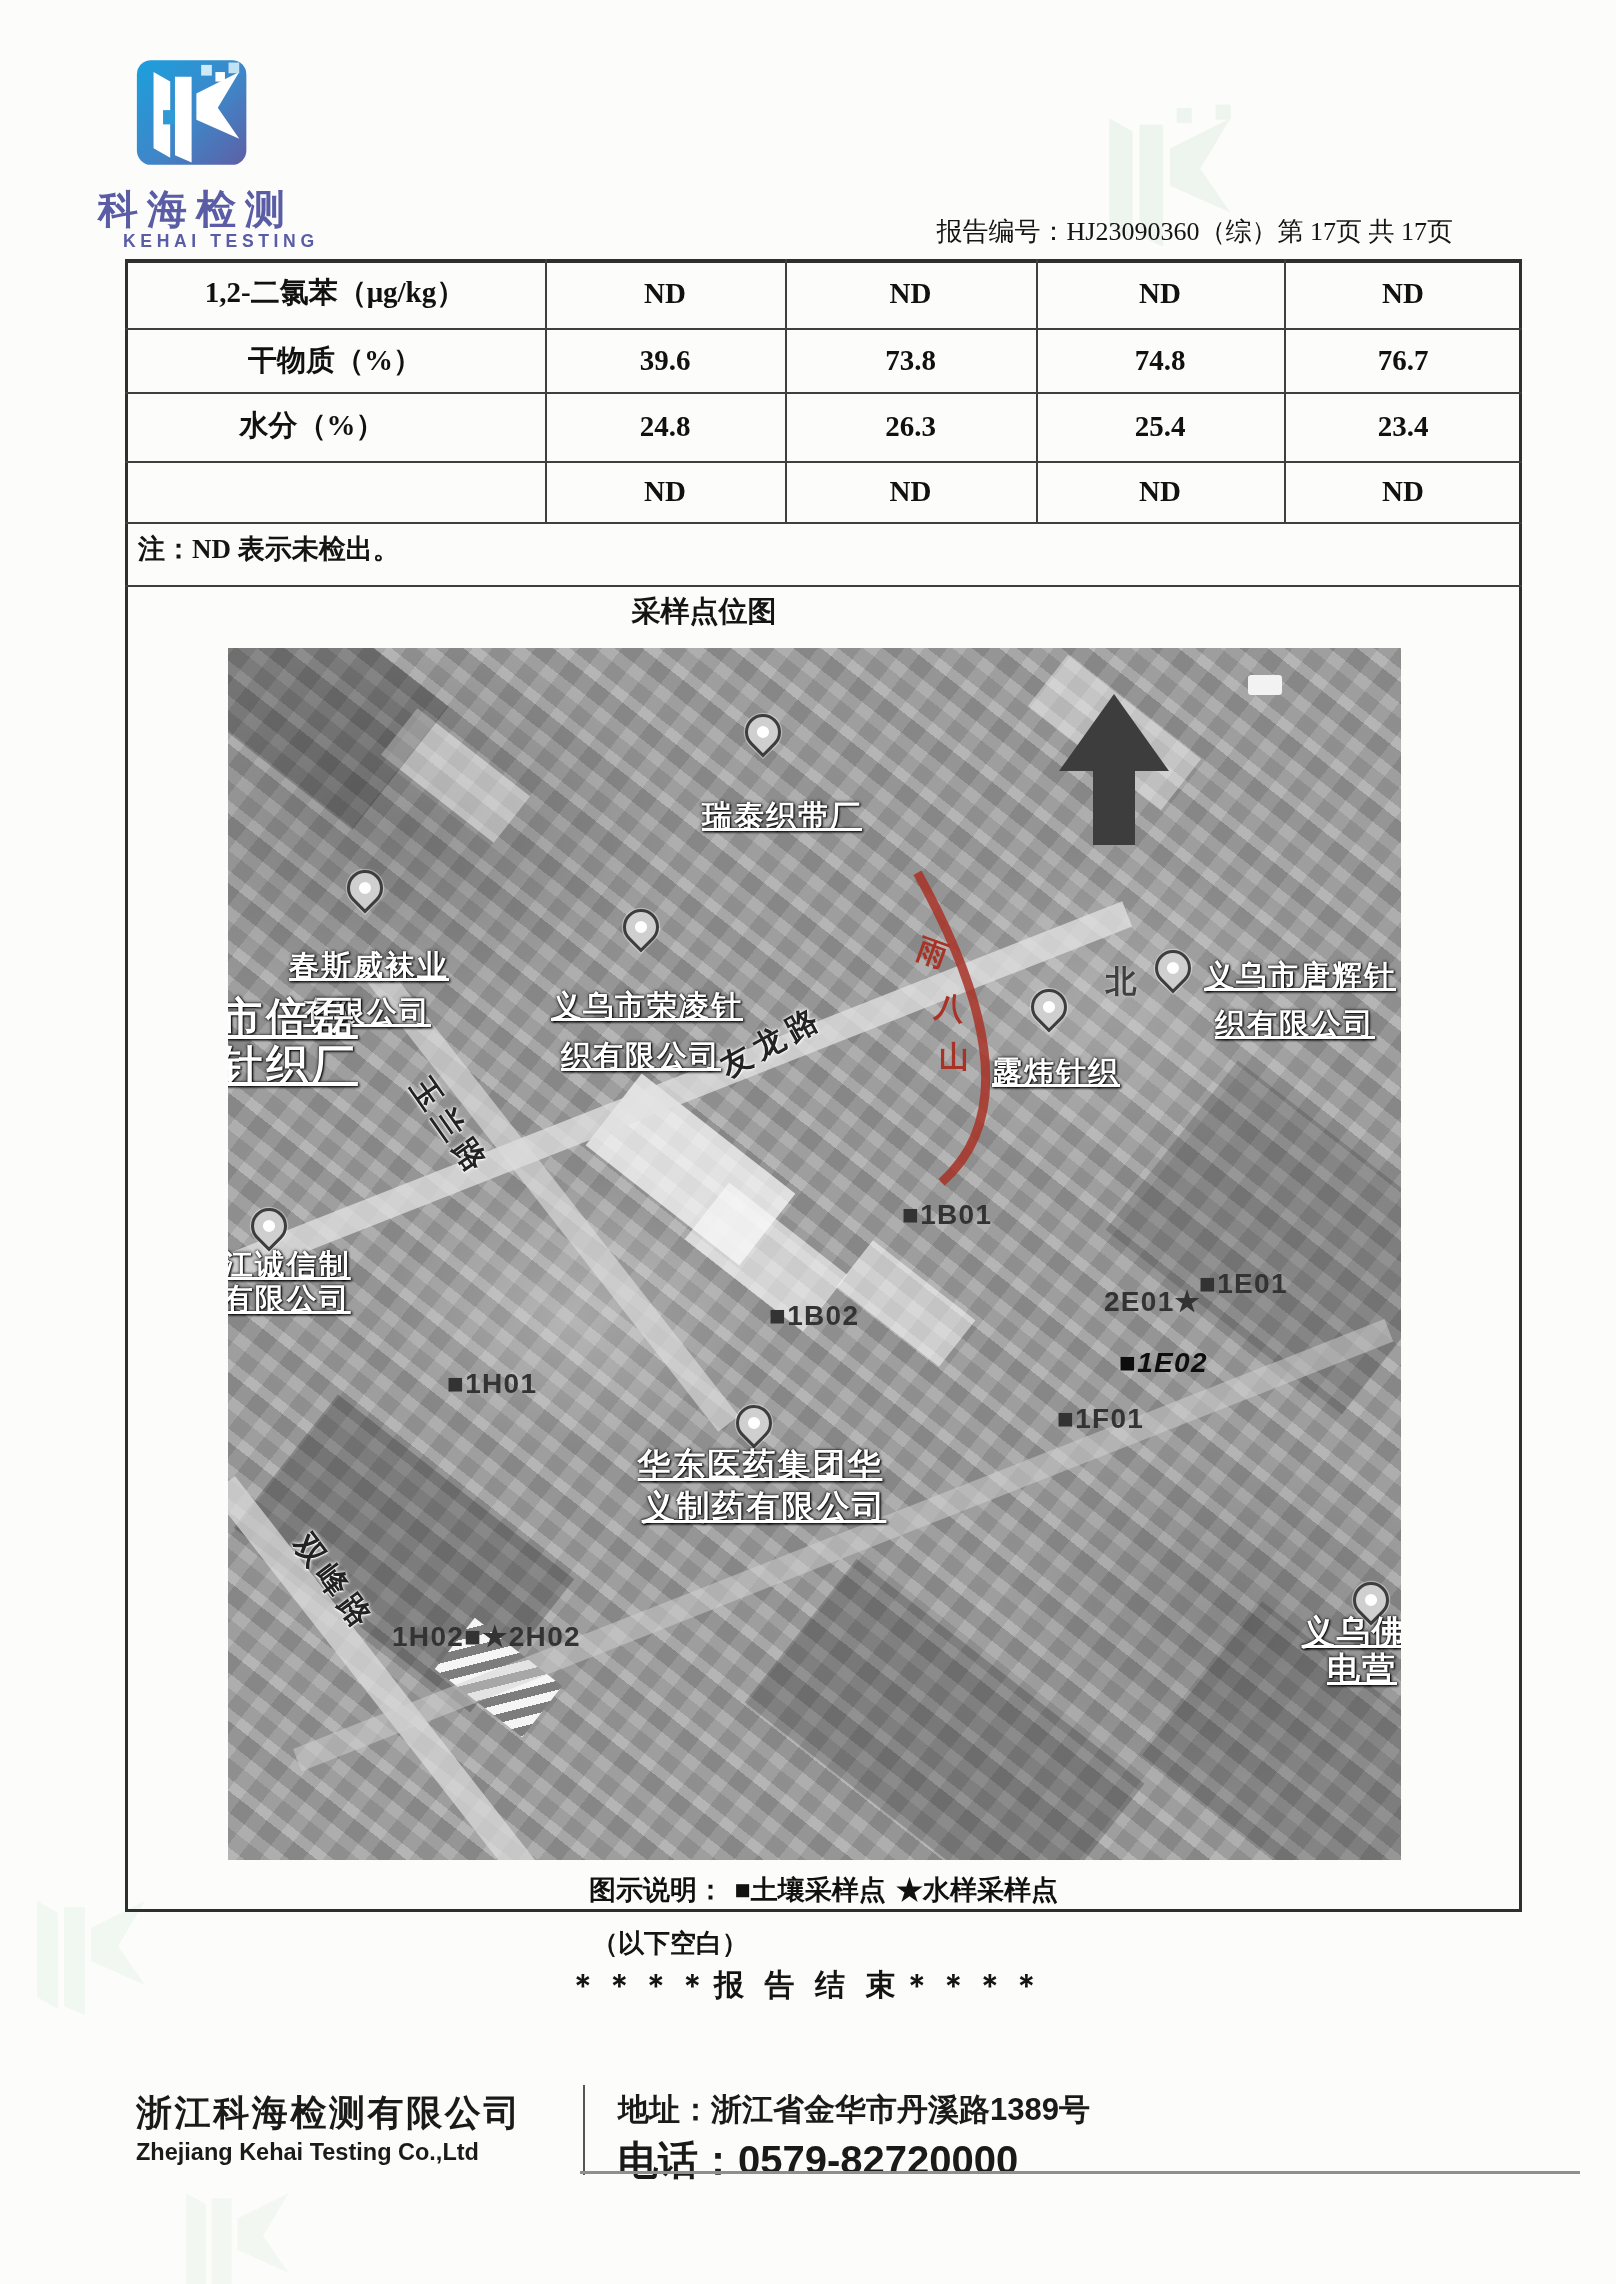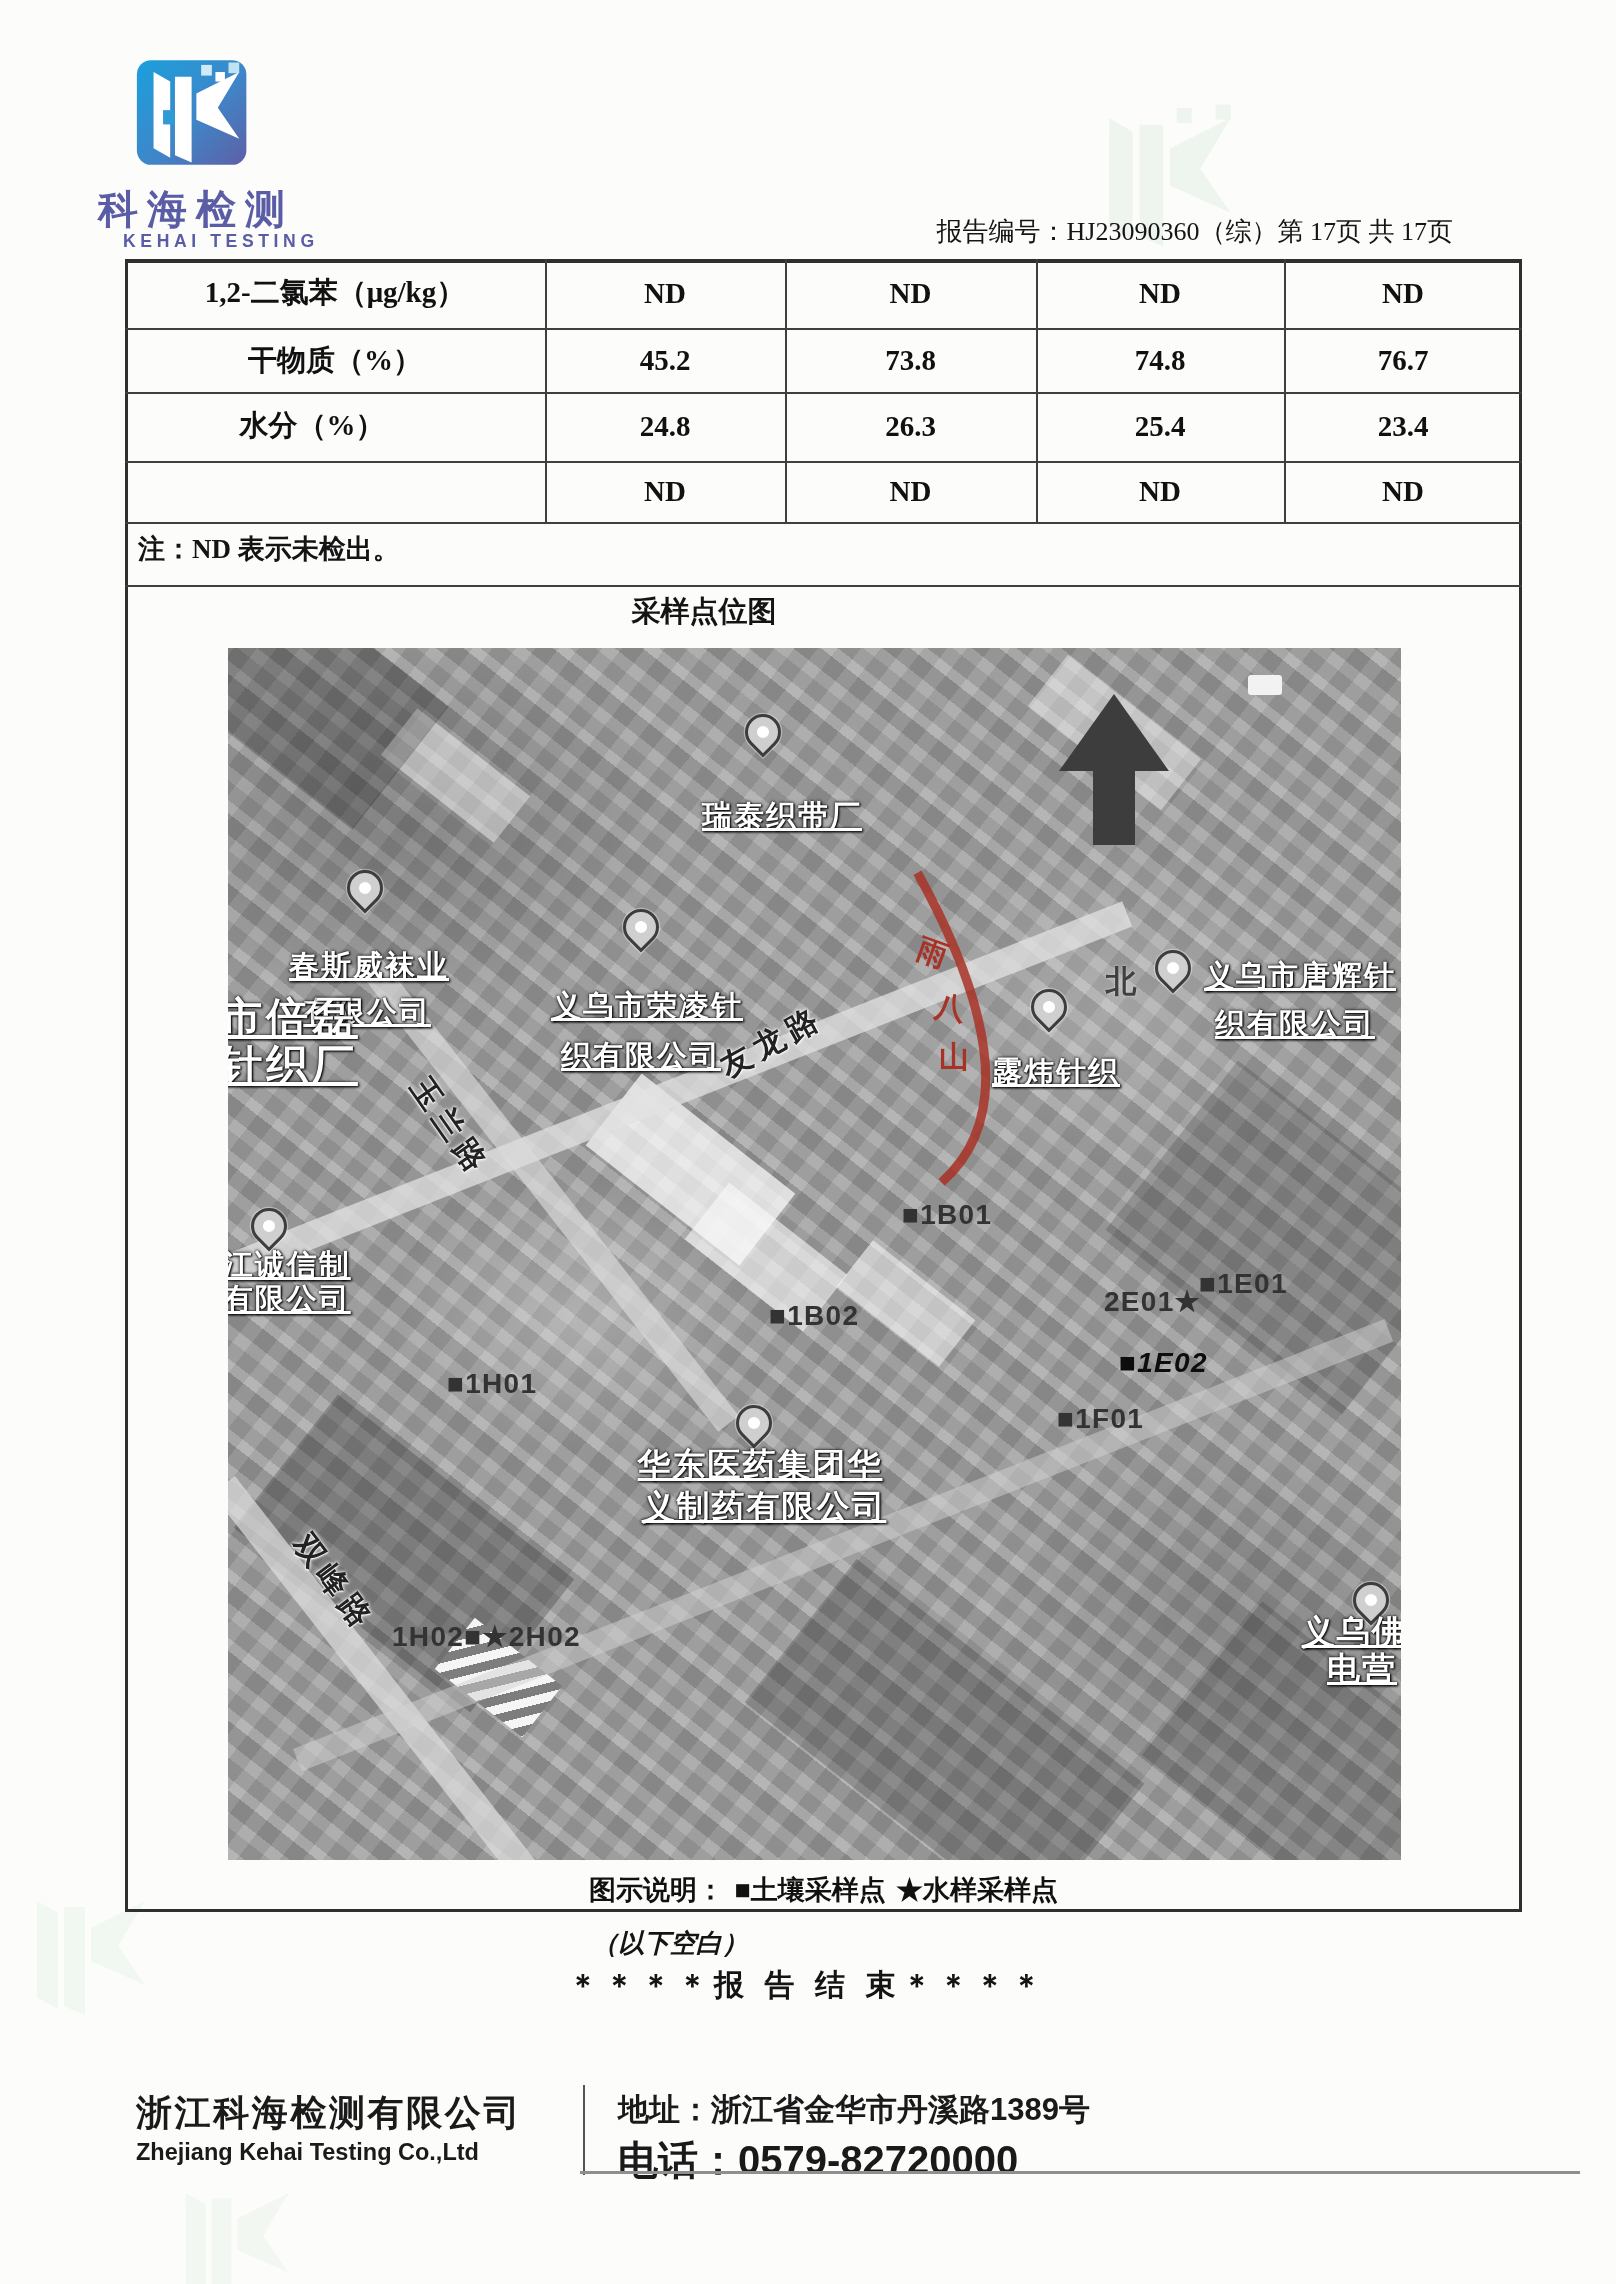--- a/index.html
+++ b/index.html
@@ -41,21 +41,21 @@
       text-shadow:0 0 2.6px #fff,0 0 4.6px #fff,0.7px 0.7px 1.3px #fff;transform:translate(-50%,-50%) rotate(var(--r));}
   .mk{position:absolute;font-weight:700;font-size:28px;color:#333;letter-spacing:1.3px;white-space:nowrap;}
   .mk.dark{color:#0d0d0d;font-weight:800;font-style:italic;}
   .rc{position:absolute;font-weight:700;font-size:30px;color:#a83226;}
   #north-head{left:831px;top:46px;width:0;height:0;border-left:55px solid transparent;border-right:55px solid transparent;border-bottom:77px solid #3d3d3d;}
   #north-stem{left:865px;top:121px;width:42px;height:76px;background:#3d3d3d;}
   #north-label{left:893px;top:313px;transform:translateX(-50%);font-size:31px;font-weight:700;color:#3f3f3f;text-shadow:0 0 2.6px #ddd;}
   
   #legend{left:125px;top:1872px;width:1397px;text-align:center;font-size:27px;font-weight:700;color:#111;}
   #legend span{margin:0 5.2px;}
-  #blank-note{left:0;top:1926px;width:1340px;text-align:center;font-family:"Liberation Serif",serif;font-size:26px;font-weight:700;font-style:italic;}
+  #blank-note{left:0;top:1926px;width:1340px;text-align:center;font-family:"Liberation Serif",serif;font-size:26px;font-weight:700;}
   #end-line{left:0;top:1965px;width:1616px;text-align:center;font-family:"Liberation Serif",serif;font-size:30px;font-weight:700;letter-spacing:6.5px;}
   
   #f-cn{left:136px;top:2089px;font-size:36px;font-weight:700;letter-spacing:2.6px;color:#1a1a1a;}
   #f-en{left:136px;top:2139px;font-size:23.5px;font-weight:600;color:#1a1a1a;}
   #f-div{left:583px;top:2085px;width:2px;height:90px;background:#555;}
   #f-addr{left:618px;top:2089px;font-size:31px;font-weight:700;color:#1a1a1a;}
   #f-tel{left:618px;top:2133px;font-size:40px;font-weight:700;color:#1a1a1a;}
   #f-line{left:580px;top:2171px;width:1000px;height:3.3px;background:#8f8f8f;}
   .wm{position:absolute;}
 </style>
@@ -120,21 +120,21 @@
   <div class="abs vline" style="left:1036px"></div>
   <div class="abs vline" style="left:1284px"></div>
 
   <div class="cell" style="left:125px;top:259px;width:420px;height:68px">1,2-二氯苯（μg/kg）</div>
   <div class="cell" style="left:545px;top:259px;width:240px;height:68px">ND</div>
   <div class="cell" style="left:785px;top:259px;width:251px;height:68px">ND</div>
   <div class="cell" style="left:1036px;top:259px;width:248px;height:68px">ND</div>
   <div class="cell" style="left:1284px;top:259px;width:238px;height:68px">ND</div>
 
   <div class="cell" style="left:125px;top:328px;width:420px;height:65px">干物质（%）</div>
-  <div class="cell" style="left:545px;top:328px;width:240px;height:65px">45.2</div>
+  <div class="cell" style="left:545px;top:328px;width:240px;height:65px">39.6</div>
   <div class="cell" style="left:785px;top:328px;width:251px;height:65px">73.8</div>
   <div class="cell" style="left:1036px;top:328px;width:248px;height:65px">74.8</div>
   <div class="cell" style="left:1284px;top:328px;width:238px;height:65px">76.7</div>
 
   <div class="cell" style="left:125px;top:392px;width:374px;height:68px">水分（%）</div>
   <div class="cell" style="left:545px;top:392px;width:240px;height:68px">24.8</div>
   <div class="cell" style="left:785px;top:392px;width:251px;height:68px">26.3</div>
   <div class="cell" style="left:1036px;top:392px;width:248px;height:68px">25.4</div>
   <div class="cell" style="left:1284px;top:392px;width:238px;height:68px">23.4</div>
 

